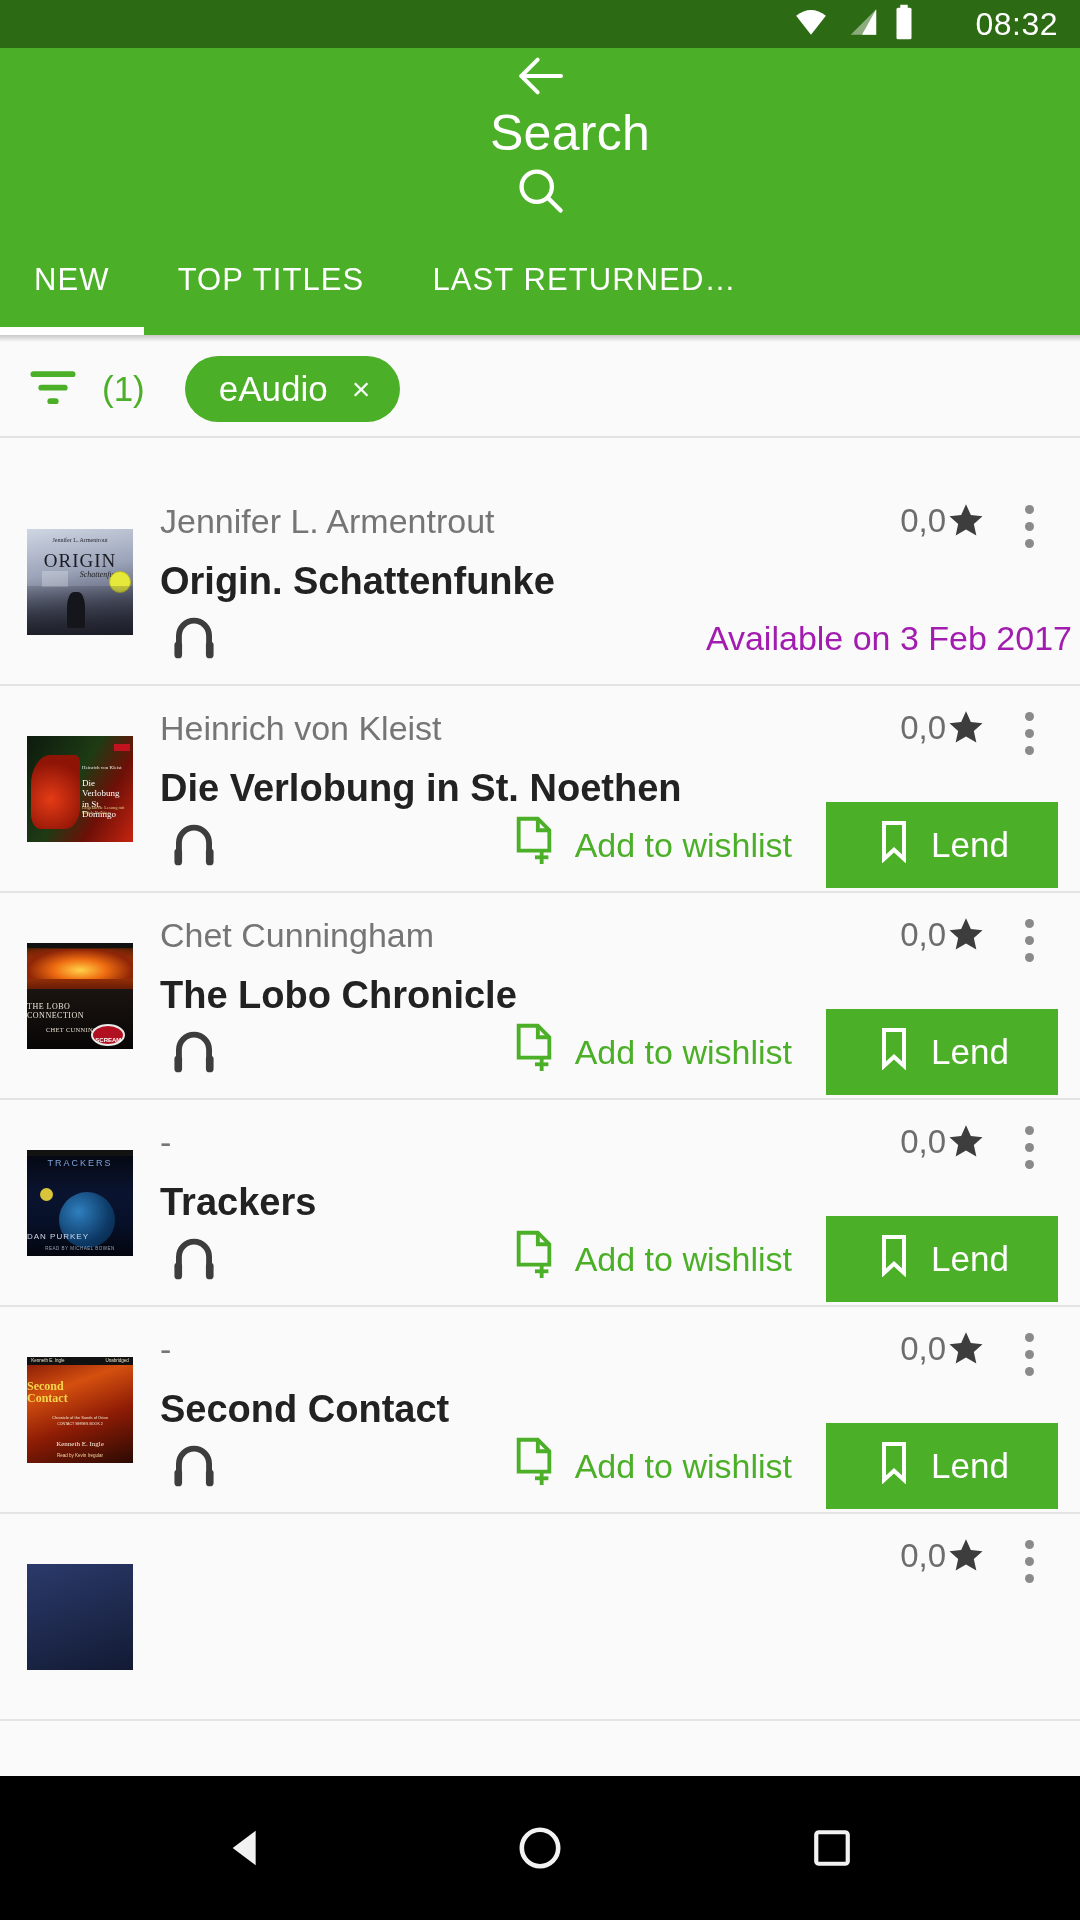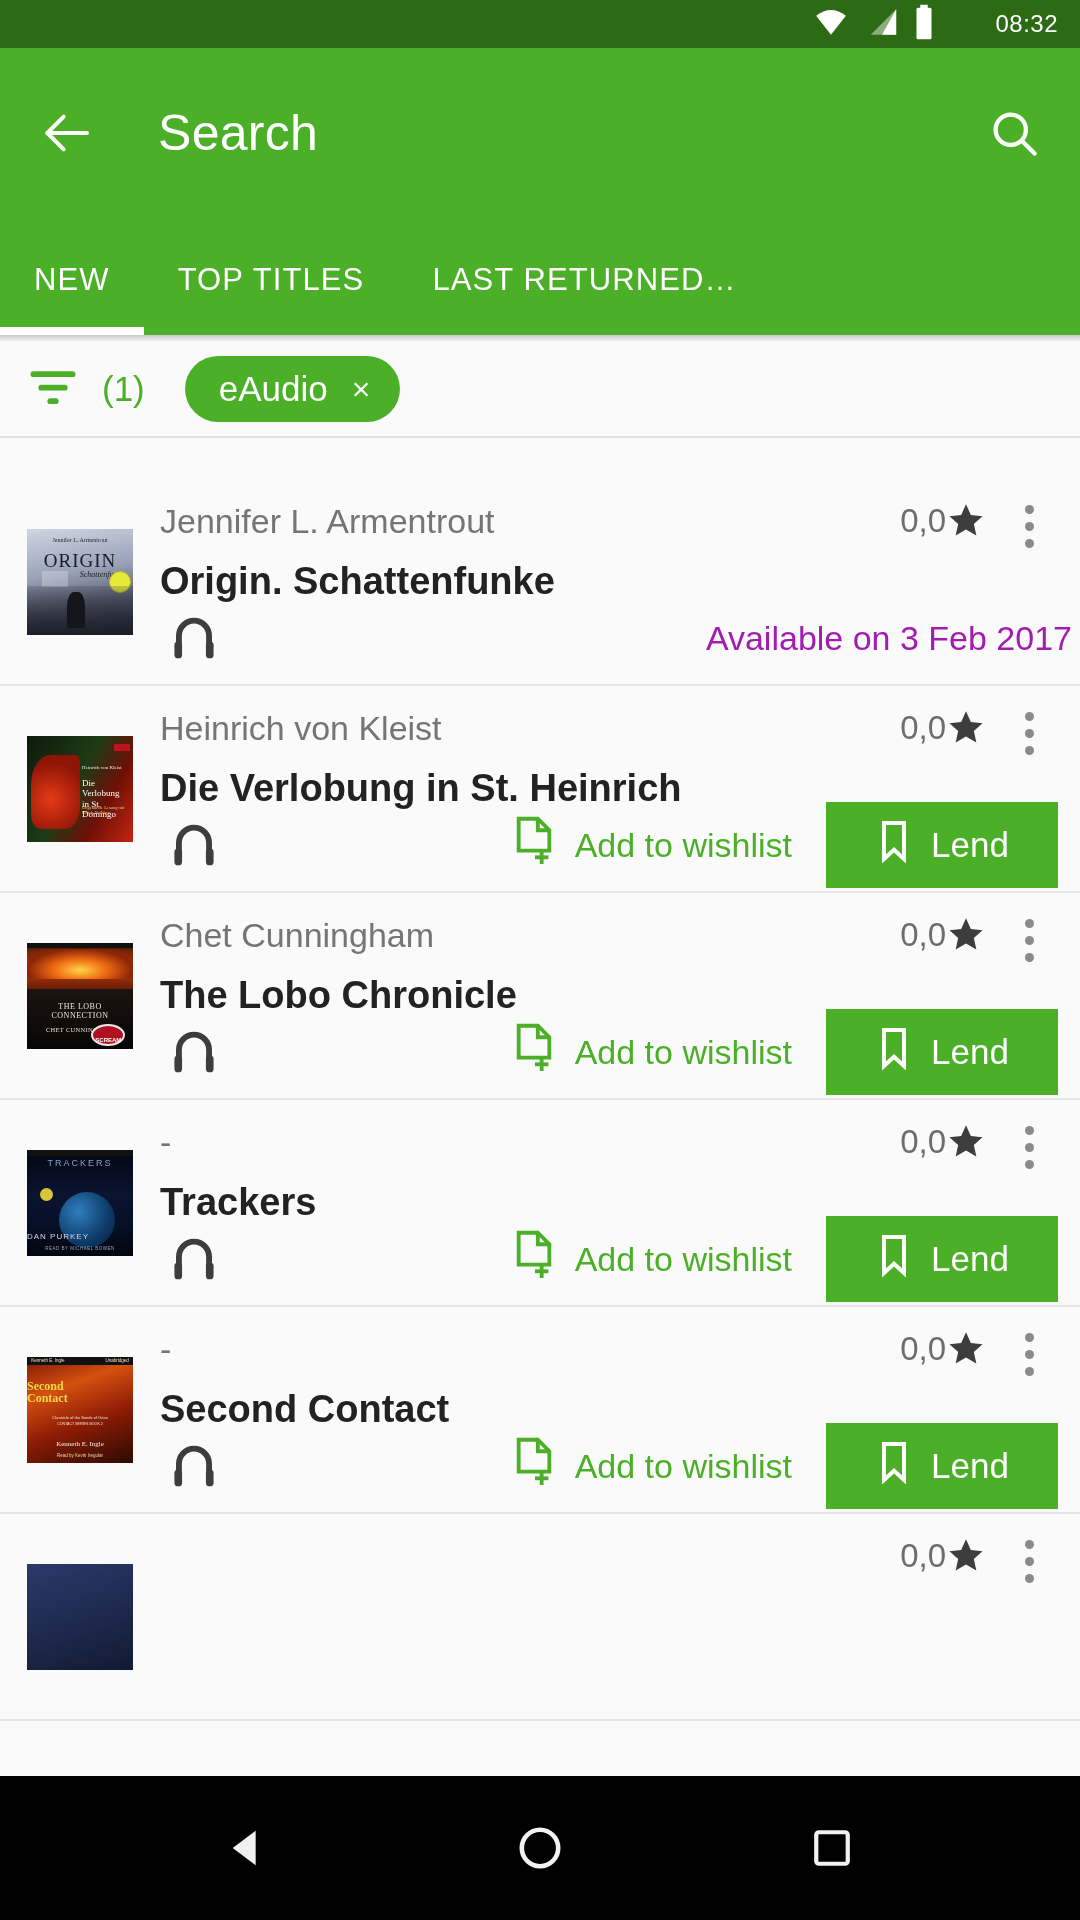--- a/index.html
+++ b/index.html
@@ -11,29 +11,29 @@
     position:relative;
   }
 
   
   #status-bar {
     height:48px; background:#2d6a14;
     display:flex; align-items:center; justify-content:flex-end;
     padding-right:22px; gap:14px;
   }
   #status-bar .sb-icons { display:flex; align-items:center; gap:12px; }
-  .clock { color:#fff; font-size:24px; font-weight:400; letter-spacing:.5px;margin-left:46px; }
+  .clock { color:#fff; font-size:32px; font-weight:400; letter-spacing:.5px;margin-left:46px; }
 
   
   #app-bar {
     background:#4caf28; height:287px;
     position:relative;
   }
   .appbar-top {
-    height:170px; display:flex; align-items:center; padding:0 34px;
+    height:170px; display:flex; align-items:center; padding:0 34px;flex-direction:column;
   }
   .back-arrow { width:64px; height:64px; display:flex; align-items:center; justify-content:center; }
   .appbar-title {
     color:#fff; font-size:50px; font-weight:400; margin-left:60px; letter-spacing:.3px;
   }
   .appbar-spacer { flex:1; }
   .search-btn { width:64px; height:64px; display:flex; align-items:center; justify-content:center; }
 
   .tabs { display:flex; position:absolute; bottom:0; left:0; right:0; height:110px; }
   .tab {
@@ -247,21 +247,21 @@
       <div class="cover-inner">
         <div style="position:absolute;left:4%;top:18%;width:46%;height:70%;background:radial-gradient(circle at 40% 60%,#e53b16,#8e1406 70%);border-radius:40% 10% 30% 20%;"></div>
         <div style="position:absolute;right:3%;top:8%;width:16px;height:7px;background:#c1121f;"></div>
         <div style="position:absolute;left:52%;top:28%;color:#efefef;font-size:5px;font-family:'Liberation Serif',serif;">Heinrich von Kleist</div>
         <div style="position:absolute;left:52%;top:40%;color:#fff;font-size:9px;line-height:1.15;font-family:'Liberation Serif',serif;">Die Verlobung<br>in St. Domingo</div>
         <div style="position:absolute;left:52%;top:66%;color:#d8c98a;font-size:4.5px;font-family:'Liberation Serif',serif;">Ungekürzte Lesung mit<br>Ulrich Noethen</div>
       </div>
     </div>
     <div class="item-body">
       <div class="author">Heinrich von Kleist</div>
-      <div class="title">Die Verlobung in St. Heinrich</div>
+      <div class="title">Die Verlobung in St. Noethen</div>
       <div class="rating">
         <span class="rating-val">0,0</span>
         <svg width="40" height="40" viewBox="0 0 24 24">
               <path d="M12 2 l2.9 6.4 7 .7 -5.2 4.7 1.5 6.9 -6.2 -3.6 -6.2 3.6 1.5 -6.9 -5.2 -4.7 7 -.7z" fill="#3d3d3d"></path>
             </svg>
       </div>
       <div class="overflow">
         <span class="dot"></span>
         <span class="dot"></span>
         <span class="dot"></span>
@@ -297,21 +297,21 @@
       </div>
     </div>
   </div>
 
   <div class="item">
     <div class="cover" style="background:linear-gradient(180deg,#2a1505 0%,#c8450a 22%,#6e1f05 42%,#120d0a 75%,#0a0806 100%);">
       <div class="cover-inner">
         <div style="position:absolute;top:0;left:0;right:0;height:5px;background:#111;"></div>
         <div style="position:absolute;top:6%;left:0;right:0;height:28%;background:radial-gradient(ellipse at 50% 70%,#ffd24a 0%,#ef6d11 35%,#8e2507 70%,transparent 100%);"></div>
         <div style="position:absolute;top:44%;left:0;right:0;bottom:0;background:linear-gradient(to bottom,#1b1410,#070606);"></div>
-        <div style="position:absolute;top:56%;left:0;right:0;text-align:center;color:#efe7da;font-size:8px;letter-spacing:.5px;font-family:'Liberation Serif',serif;line-height:1.15;">THE LOBO<br>CONNECTION</div>
+        <div style="position:absolute;top:56%;left:0;right:0;text-align:left;color:#efe7da;font-size:8px;letter-spacing:.5px;font-family:'Liberation Serif',serif;line-height:1.15;">THE LOBO<br>CONNECTION</div>
         <div style="position:absolute;top:79%;left:0;right:0;text-align:center;color:#e5dbcb;font-size:6.5px;letter-spacing:.3px;font-family:'Liberation Serif',serif;">CHET CUNNINGHAM</div>
         <div style="position:absolute;bottom:2%;right:8%;width:34px;height:22px;border-radius:50%;background:#b11020;border:2px solid #e8e8e8;"></div>
         <div style="position:absolute;bottom:5%;right:11%;color:#fff;font-size:6px;font-weight:bold;">SCREAM</div>
       </div>
     </div>
     <div class="item-body">
       <div class="author">Chet Cunningham</div>
       <div class="title">The Lobo Chronicle</div>
       <div class="rating">
         <span class="rating-val">0,0</span>

